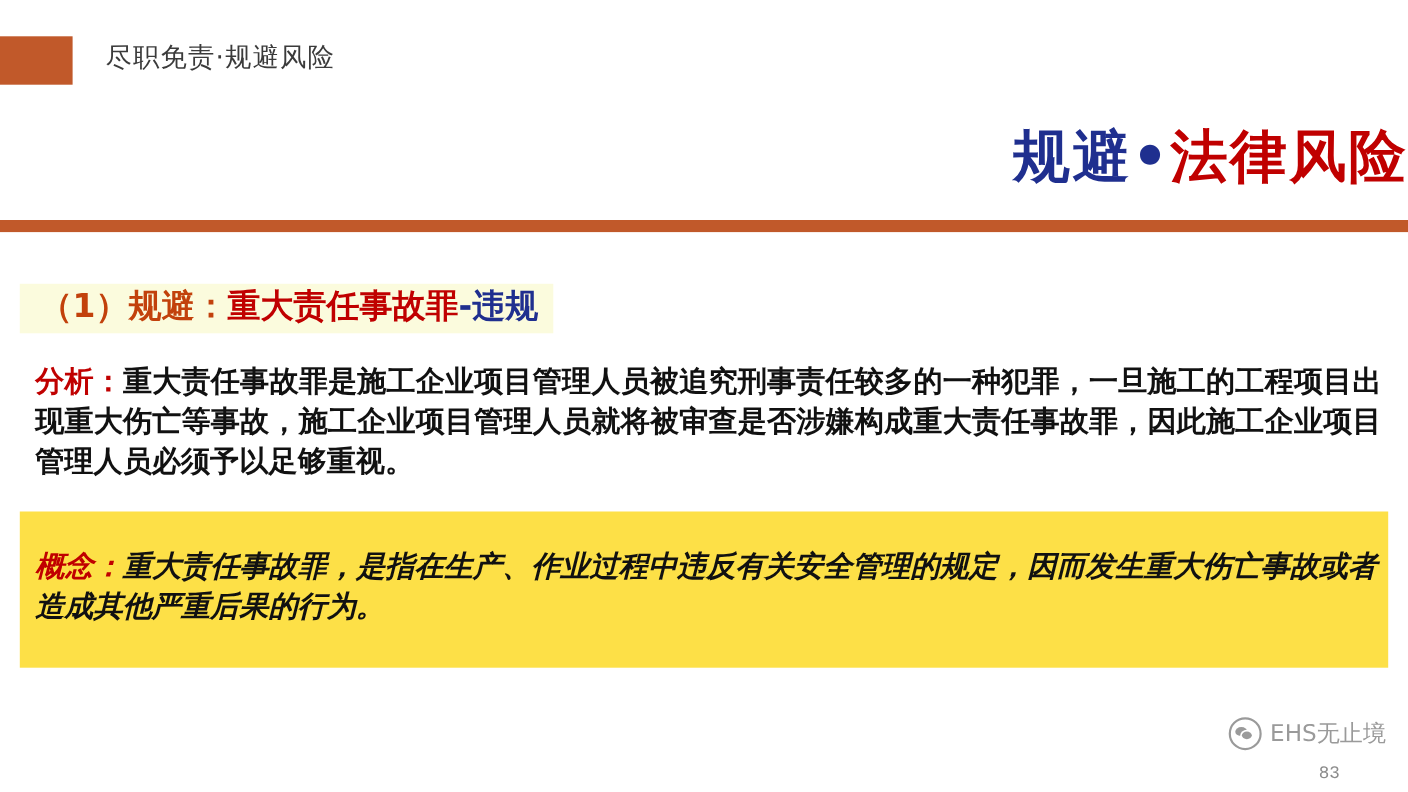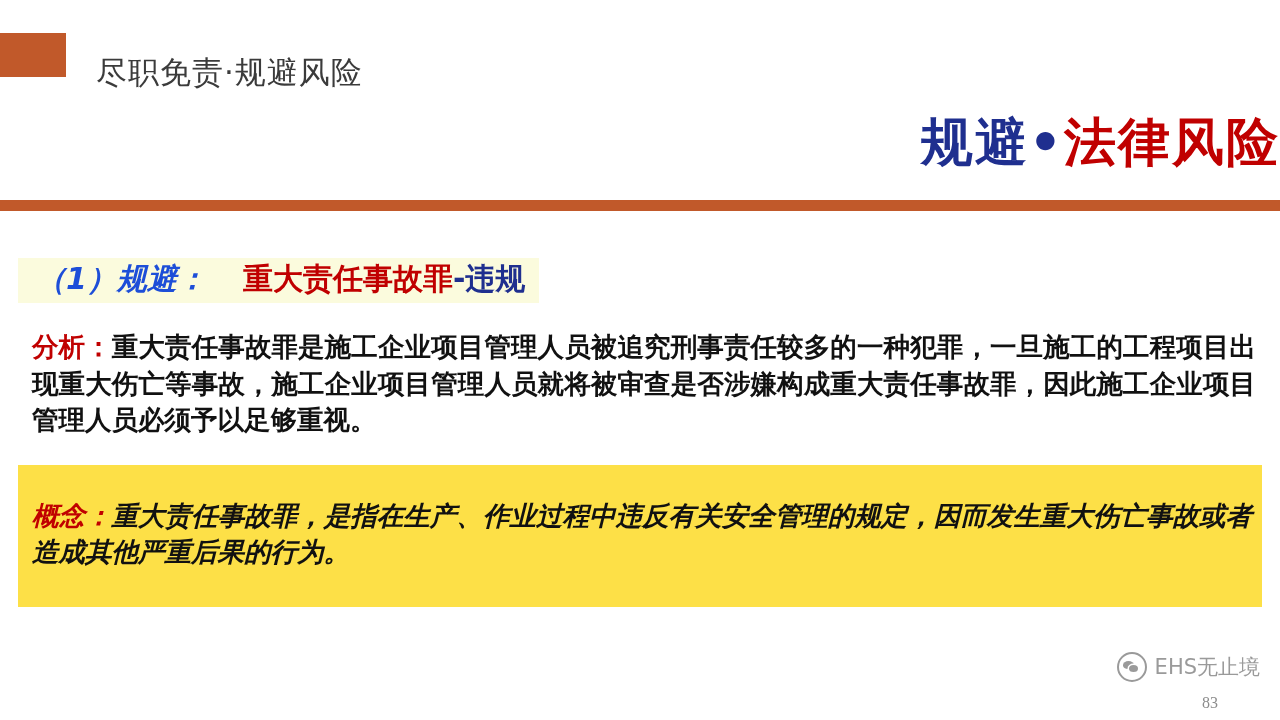--- a/index.html
+++ b/index.html
@@ -27,22 +27,22 @@
     position: absolute;
     left: 0;
     top: 33px;
     width: 66px;
     height: 44px;
     background: #c1592a;
   }
   .header-title {
     position: absolute;
     left: 96px;
-    top: 52px;
-    font-size: 31px;
+    top: 36px;
+    font-size: 24px;
     color: #3b3b3b;
     letter-spacing: 1px;
     font-family: "DejaVu Sans", "Liberation Sans", sans-serif;
     white-space: nowrap;
   }
 
   
   .main-heading {
     position: absolute;
     top: 108px;
@@ -82,22 +82,22 @@
     padding: 4px 14px 6px 18px;
     border: 0;
   }
   .sub-title {
     font-size: 30px;
     font-weight: bold;
     white-space: nowrap;
     font-family: "DejaVu Sans", "Liberation Sans", sans-serif;
     line-height: 1.15;
   }
-  .st-blue  { color: #1d4ed8; font-style: italic; }
-  .st-red   { color: #c00000; margin-left: 36px; }
+  .st-blue  { color: #c2410c; }
+  .st-red   { color: #c00000; }
   .st-blue2 { color: #1f2f8f; text-align: right; }
 
   .analysis-block {
     margin-top: 8px;
     padding: 0 6px 0 14px;
   }
   .para {
     font-size: 26.5px;
     font-weight: bold;
     color: #111111;
@@ -160,21 +160,21 @@
     background: #9a9a9a;
     box-shadow: 0 0 0 1.5px #ffffff;
   }
 
   .page-number {
     position: absolute;
     right: 62px;
     bottom: 8px;
     font-size: 16px;
     color: #8c8c8c;
-    font-family: Liberation Serif, serif;
+    font-family: Liberation Mono, monospace;
   }
 </style>
 </head>
 <body>
 
 <div class="header">
   <div class="header-accent"></div>
   <div class="header-title">尽职免责·规避风险</div>
 </div>
 

